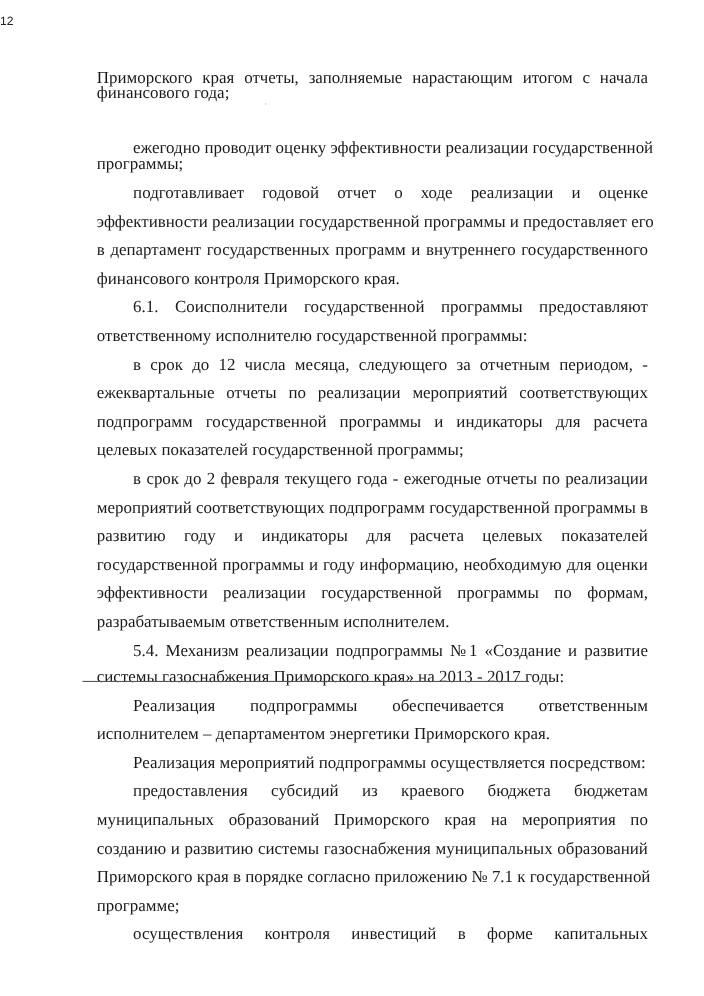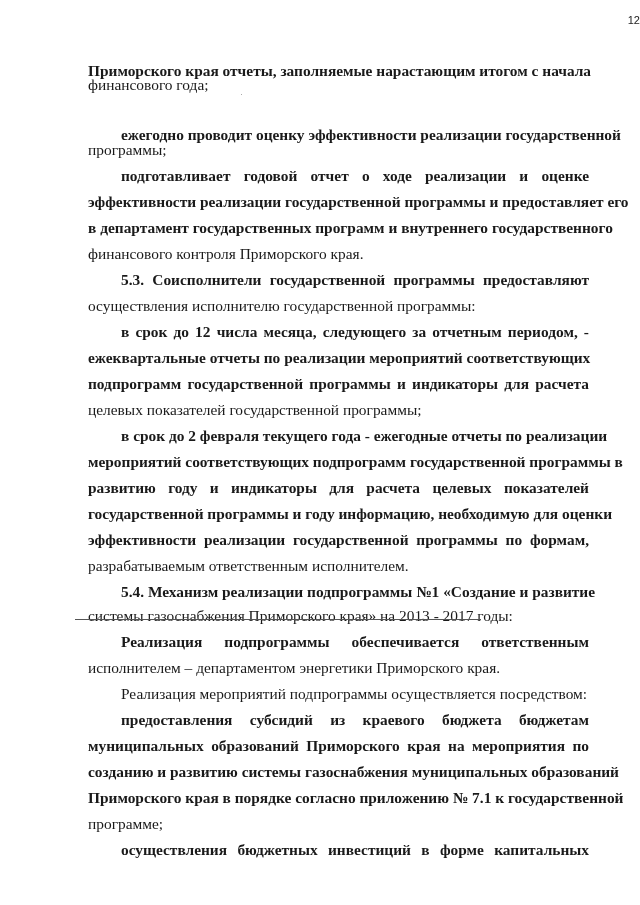--- a/index.html
+++ b/index.html
@@ -13,37 +13,36 @@
       position: relative;
       overflow: hidden;
       font-family: "Liberation Serif", "DejaVu Serif", serif;
       color: #1a1a1a;
     }
     .page-number {
       position: absolute;
       top: 14px;
       left: 0;
       width: 640px;
-      text-align: right;
+      text-align: left;
       font-family: "Liberation Sans", "DejaVu Sans", sans-serif;
       font-size: 11px;
       color: #222;
     }
     .line {
       position: absolute;
       left: 88px;
       width: 501px;
       font-size: 15.4px;
       line-height: 18px;
       white-space: nowrap;
     }
     .justify {
       text-align: justify;
       text-align-last: justify;
-      font-weight: bold;
     }
     .indent { left: 121px; width: 468px; }
     .rule {
       position: absolute;
       left: 75px;
       top: 619px;
       width: 406px;
       height: 0;
       border-top: 1px solid #555;
     }
@@ -63,22 +62,22 @@
 <div class="speck"></div>
 
 <div class="line justify" style="top:62px">Приморского края отчеты, заполняемые нарастающим итогом с начала</div>
 <div class="line" style="top:76px">финансового года;</div>
 <div class="line indent justify" style="top:126px">ежегодно проводит оценку эффективности реализации государственной</div>
 <div class="line" style="top:141px">программы;</div>
 <div class="line indent justify" style="top:167px">подготавливает годовой отчет о ходе реализации и оценке</div>
 <div class="line justify" style="top:193px">эффективности реализации государственной программы и предоставляет его</div>
 <div class="line justify" style="top:219px">в департамент государственных программ и внутреннего государственного</div>
 <div class="line" style="top:245px">финансового контроля Приморского края.</div>
-<div class="line indent justify" style="top:271px">5.3. Соисполнители государственной программы предоставляют</div>
-<div class="line" style="top:297px">осуществления исполнителю государственной программы:</div>
+<div class="line indent justify" style="top:271px">6.1. Соисполнители государственной программы предоставляют</div>
+<div class="line" style="top:297px">ответственному исполнителю государственной программы:</div>
 <div class="line indent justify" style="top:323px">в срок до 12 числа месяца, следующего за отчетным периодом, -</div>
 <div class="line justify" style="top:349px">ежеквартальные отчеты по реализации мероприятий соответствующих</div>
 <div class="line justify" style="top:375px">подпрограмм государственной программы и индикаторы для расчета</div>
 <div class="line" style="top:401px">целевых показателей государственной программы;</div>
 <div class="line indent justify" style="top:427px">в срок до 2 февраля текущего года - ежегодные отчеты по реализации</div>
 <div class="line justify" style="top:453px">мероприятий соответствующих подпрограмм государственной программы в</div>
 <div class="line justify" style="top:479px">развитию году и индикаторы для расчета целевых показателей</div>
 <div class="line justify" style="top:505px">государственной программы и году информацию, необходимую для оценки</div>
 <div class="line justify" style="top:531px">эффективности реализации государственной программы по формам,</div>
 <div class="line" style="top:557px">разрабатываемым ответственным исполнителем.</div>
@@ -86,13 +85,13 @@
 <div class="line" style="top:607px">системы газоснабжения Приморского края» на 2013 - 2017 годы:</div>
 <div class="rule"></div>
 <div class="line indent justify" style="top:633px">Реализация подпрограммы обеспечивается ответственным</div>
 <div class="line" style="top:659px">исполнителем – департаментом энергетики Приморского края.</div>
 <div class="line indent" style="top:685px">Реализация мероприятий подпрограммы осуществляется посредством:</div>
 <div class="line indent justify" style="top:711px">предоставления субсидий из краевого бюджета бюджетам</div>
 <div class="line justify" style="top:737px">муниципальных образований Приморского края на мероприятия по</div>
 <div class="line justify" style="top:763px">созданию и развитию системы газоснабжения муниципальных образований</div>
 <div class="line justify" style="top:789px">Приморского края в порядке согласно приложению № 7.1 к государственной</div>
 <div class="line" style="top:815px">программе;</div>
-<div class="line indent justify" style="top:841px">осуществления бюджетных инвестиций в форме капитальных</div>
+<div class="line indent justify" style="top:841px">осуществления контроля инвестиций в форме капитальных</div>
 
 </body></html>

